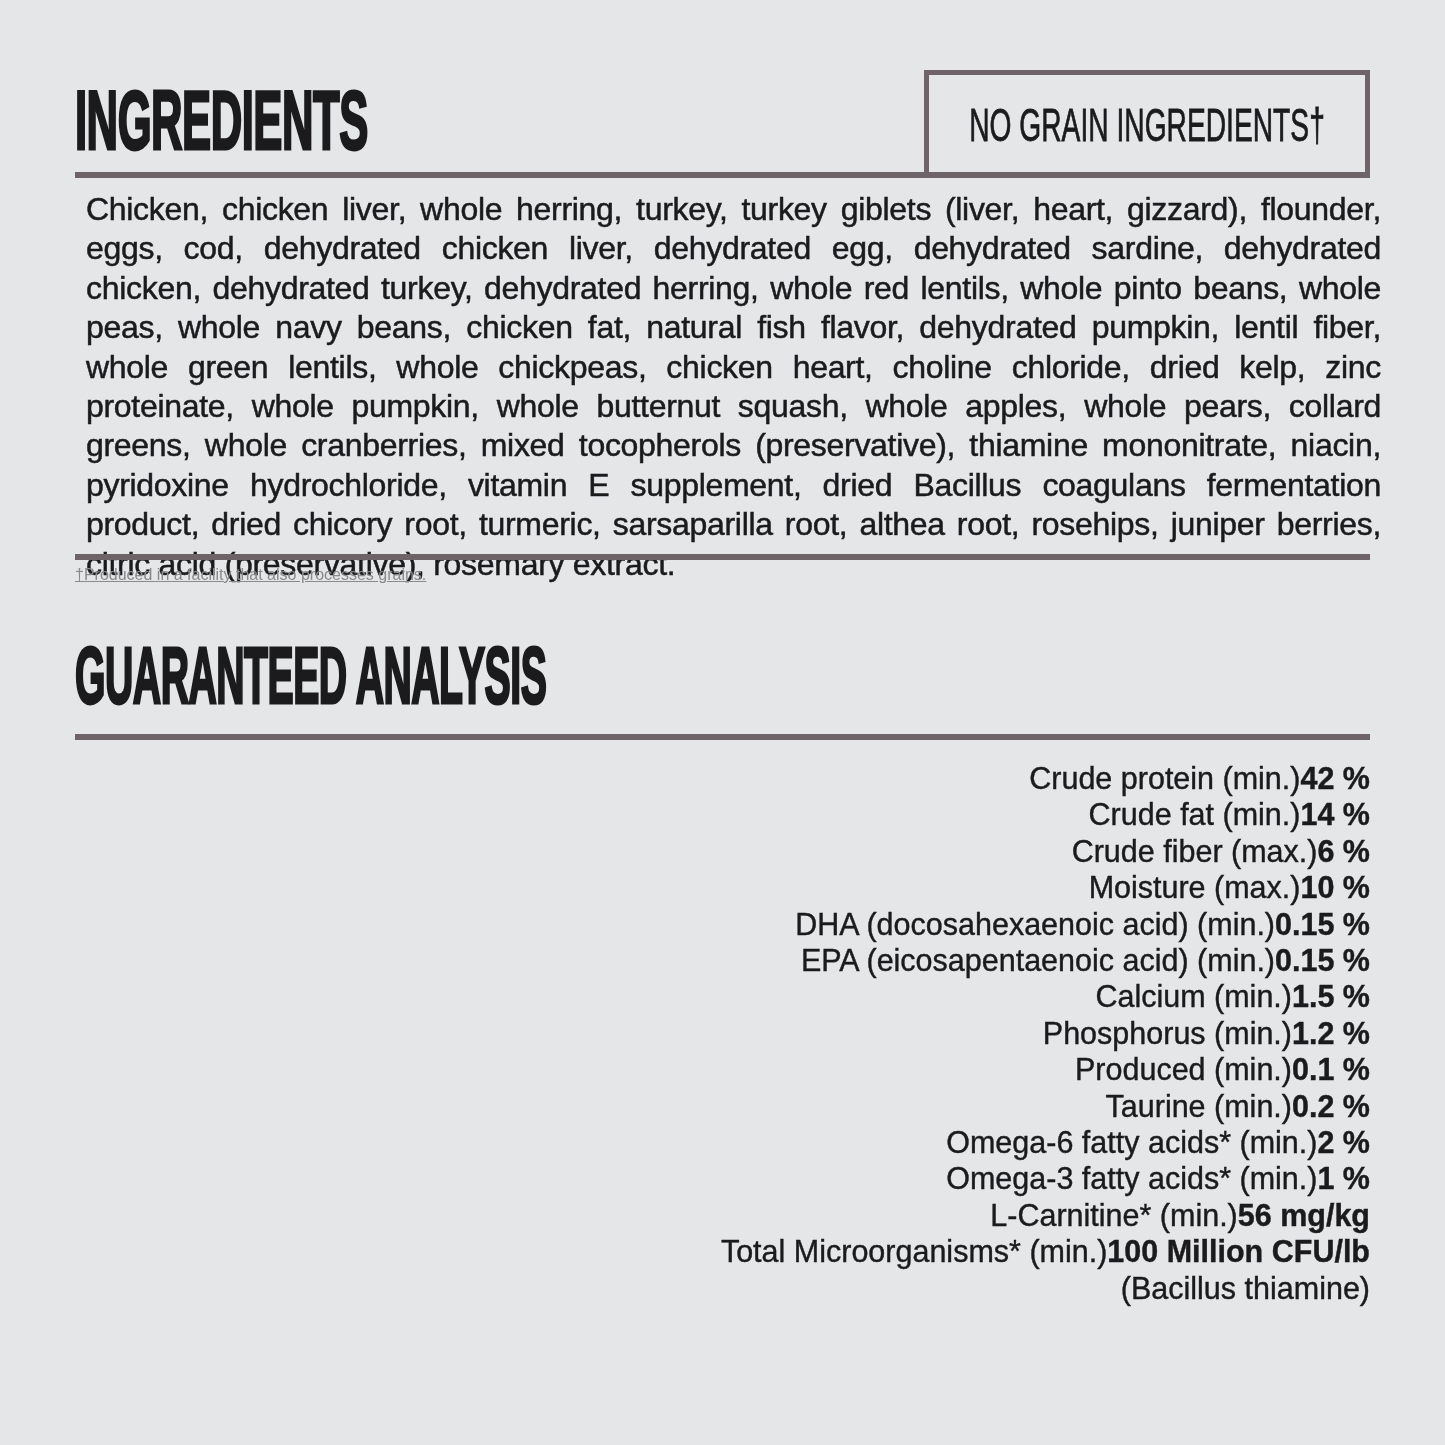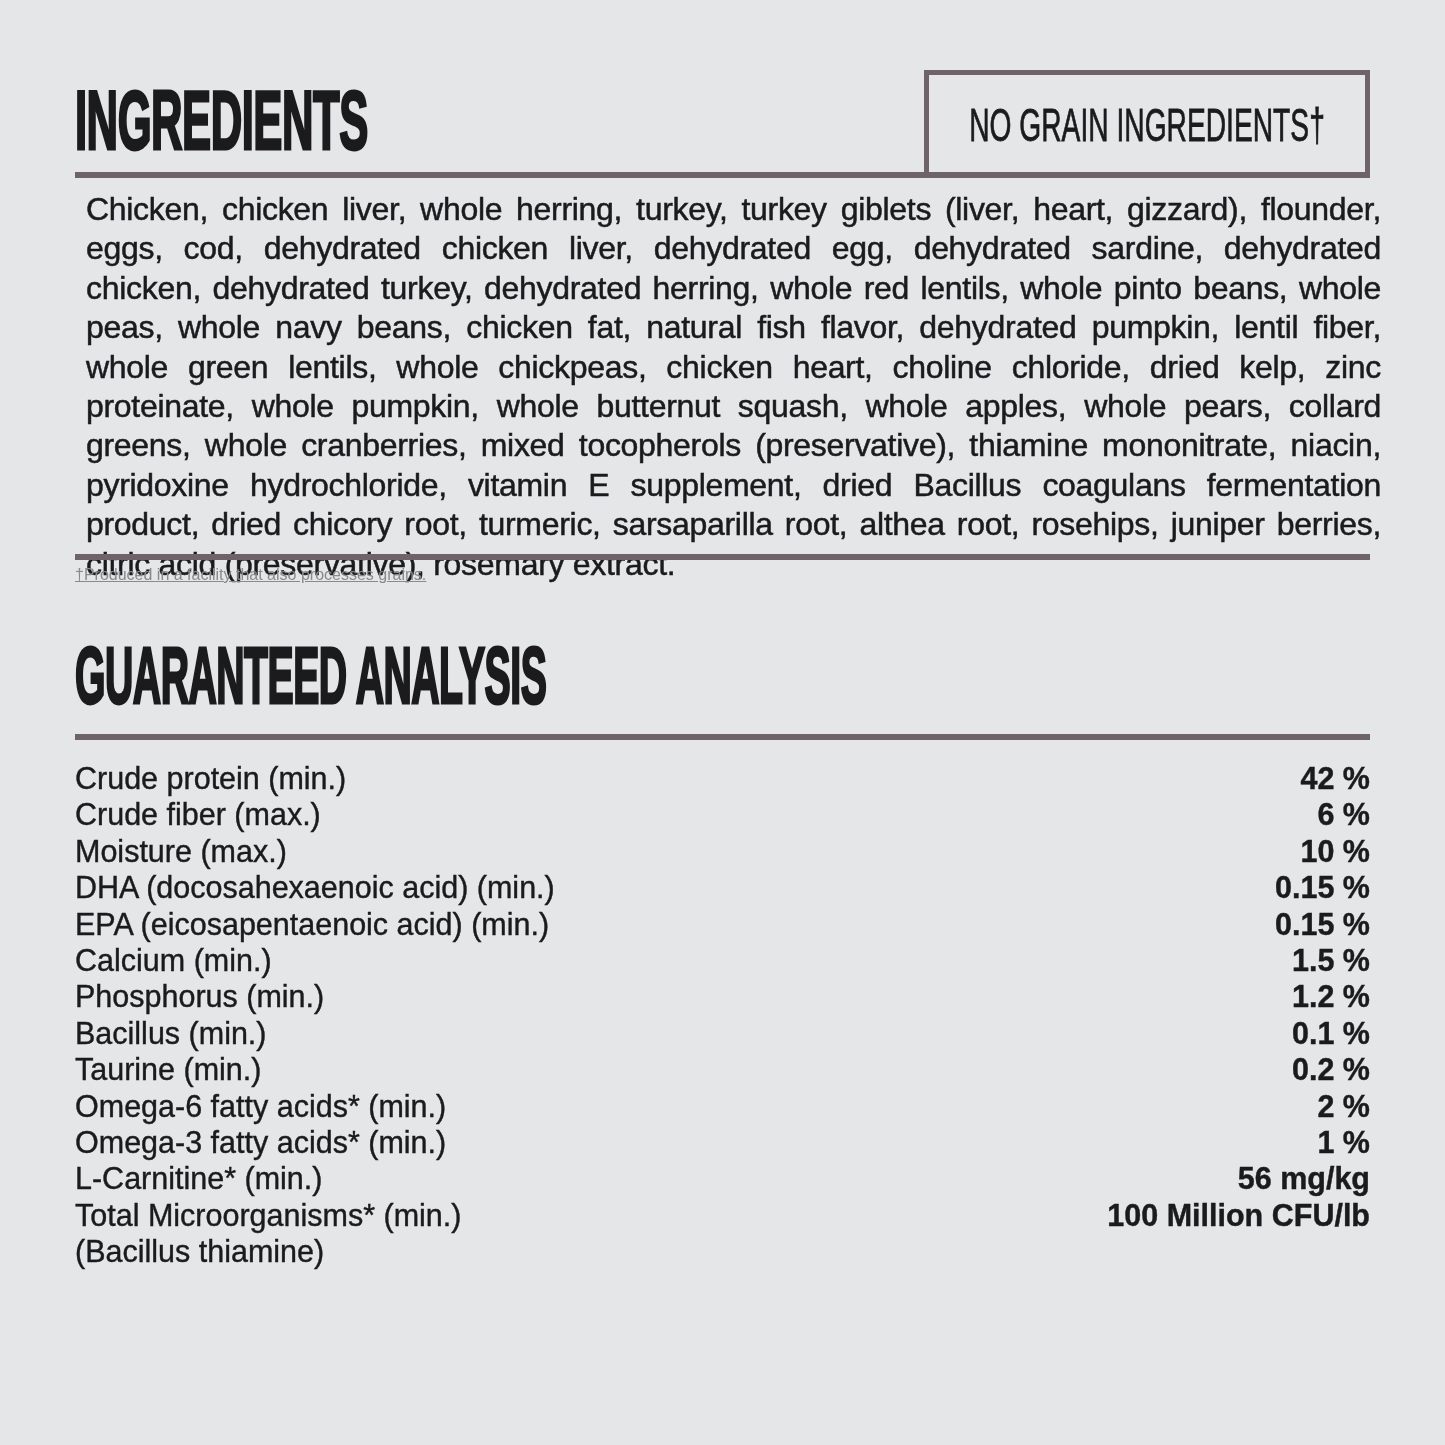--- a/index.html
+++ b/index.html
@@ -79,21 +79,21 @@
   }
   
   #analysis-table{
     left:75px;top:760px;width:1295px;
     font-size:30.5px;
     line-height:36.4px;
     -webkit-text-stroke:0.4px var(--ink);
   }
   .analysis-row{
     display:flex;
-    justify-content:space-between;
+    justify-content:flex-end;
     align-items:baseline;
   }
   .analysis-row .label{white-space:nowrap;}
   .analysis-row .value{white-space:nowrap;text-align:right;font-weight:bold;}
 </style>
 </head>
 <body>
 
 <h1 id="ingredients-heading" class="abs display-heading">INGREDIENTS</h1>
 
@@ -112,20 +112,24 @@
 <h1 id="analysis-heading" class="abs display-heading">GUARANTEED ANALYSIS</h1>
 
 <div id="rule-analysis" class="abs rule"></div>
 
 <div id="analysis-table" class="abs">
   <div class="analysis-row">
     <span class="label">Crude protein (min.)</span>
     <span class="value">42 %</span>
   </div>
 
+  <div class="analysis-row">
+    <span class="label">Crude fat (min.)</span>
+    <span class="value">14 %</span>
+  </div>
 
   <div class="analysis-row">
     <span class="label">Crude fiber (max.)</span>
     <span class="value">6 %</span>
   </div>
 
   <div class="analysis-row">
     <span class="label">Moisture (max.)</span>
     <span class="value">10 %</span>
   </div>
@@ -144,21 +148,21 @@
     <span class="label">Calcium (min.)</span>
     <span class="value">1.5 %</span>
   </div>
 
   <div class="analysis-row">
     <span class="label">Phosphorus (min.)</span>
     <span class="value">1.2 %</span>
   </div>
 
   <div class="analysis-row">
-    <span class="label">Bacillus (min.)</span>
+    <span class="label">Produced (min.)</span>
     <span class="value">0.1 %</span>
   </div>
 
   <div class="analysis-row">
     <span class="label">Taurine (min.)</span>
     <span class="value">0.2 %</span>
   </div>
 
   <div class="analysis-row">
     <span class="label">Omega-6 fatty acids* (min.)</span>

